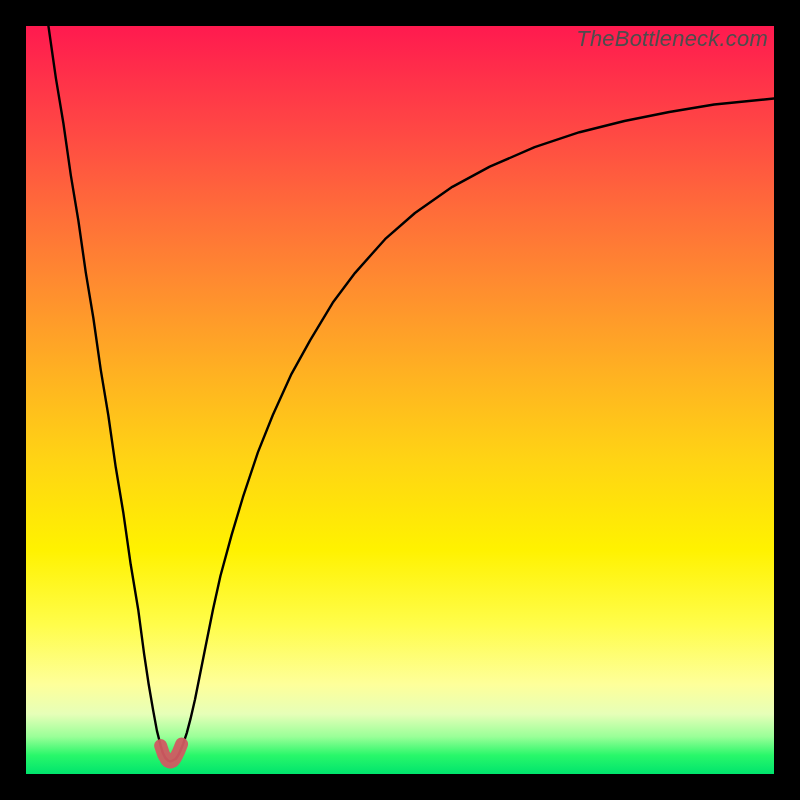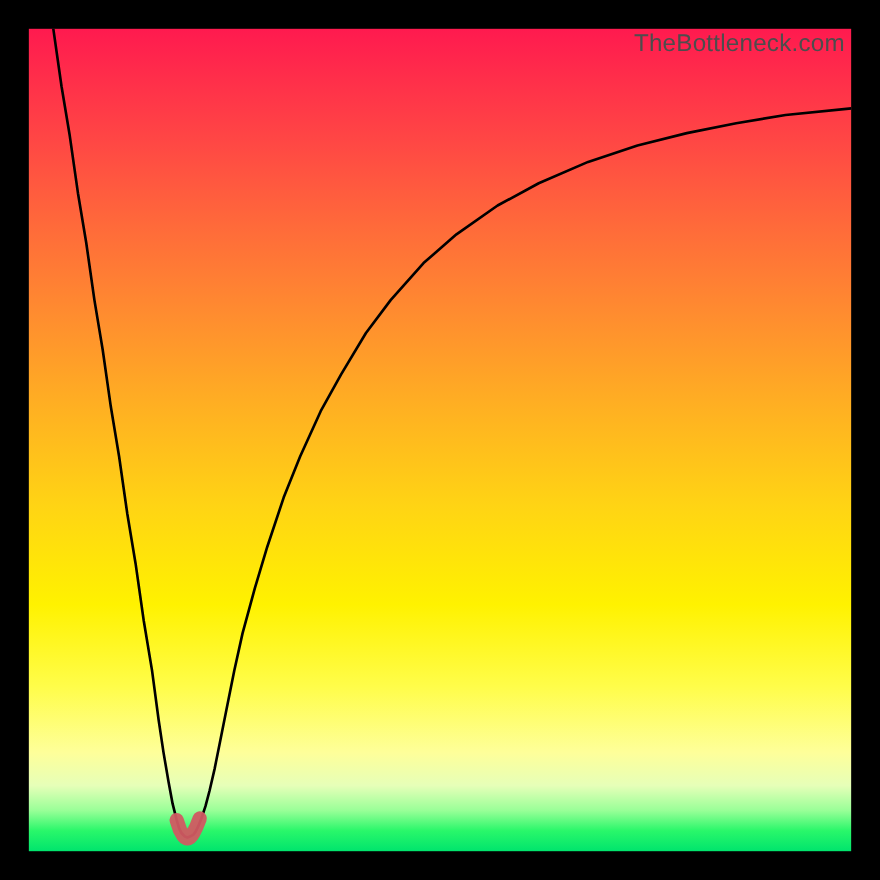--- a/index.html
+++ b/index.html
@@ -9,20 +9,21 @@
     height: 800px;
     overflow: hidden;
     background: #000;
     font-family: Arial, Helvetica, sans-serif;
   }
   .frame {
     position: absolute;
     left: 0; top: 0;
     width: 800px; height: 800px;
     background: #000;
+    font-style: italic;
   }
   .plot {
     position: absolute;
     left: 26px;
     top: 26px;
     width: 748px;
     height: 748px;
     overflow: hidden;
   }
   .gradient {

